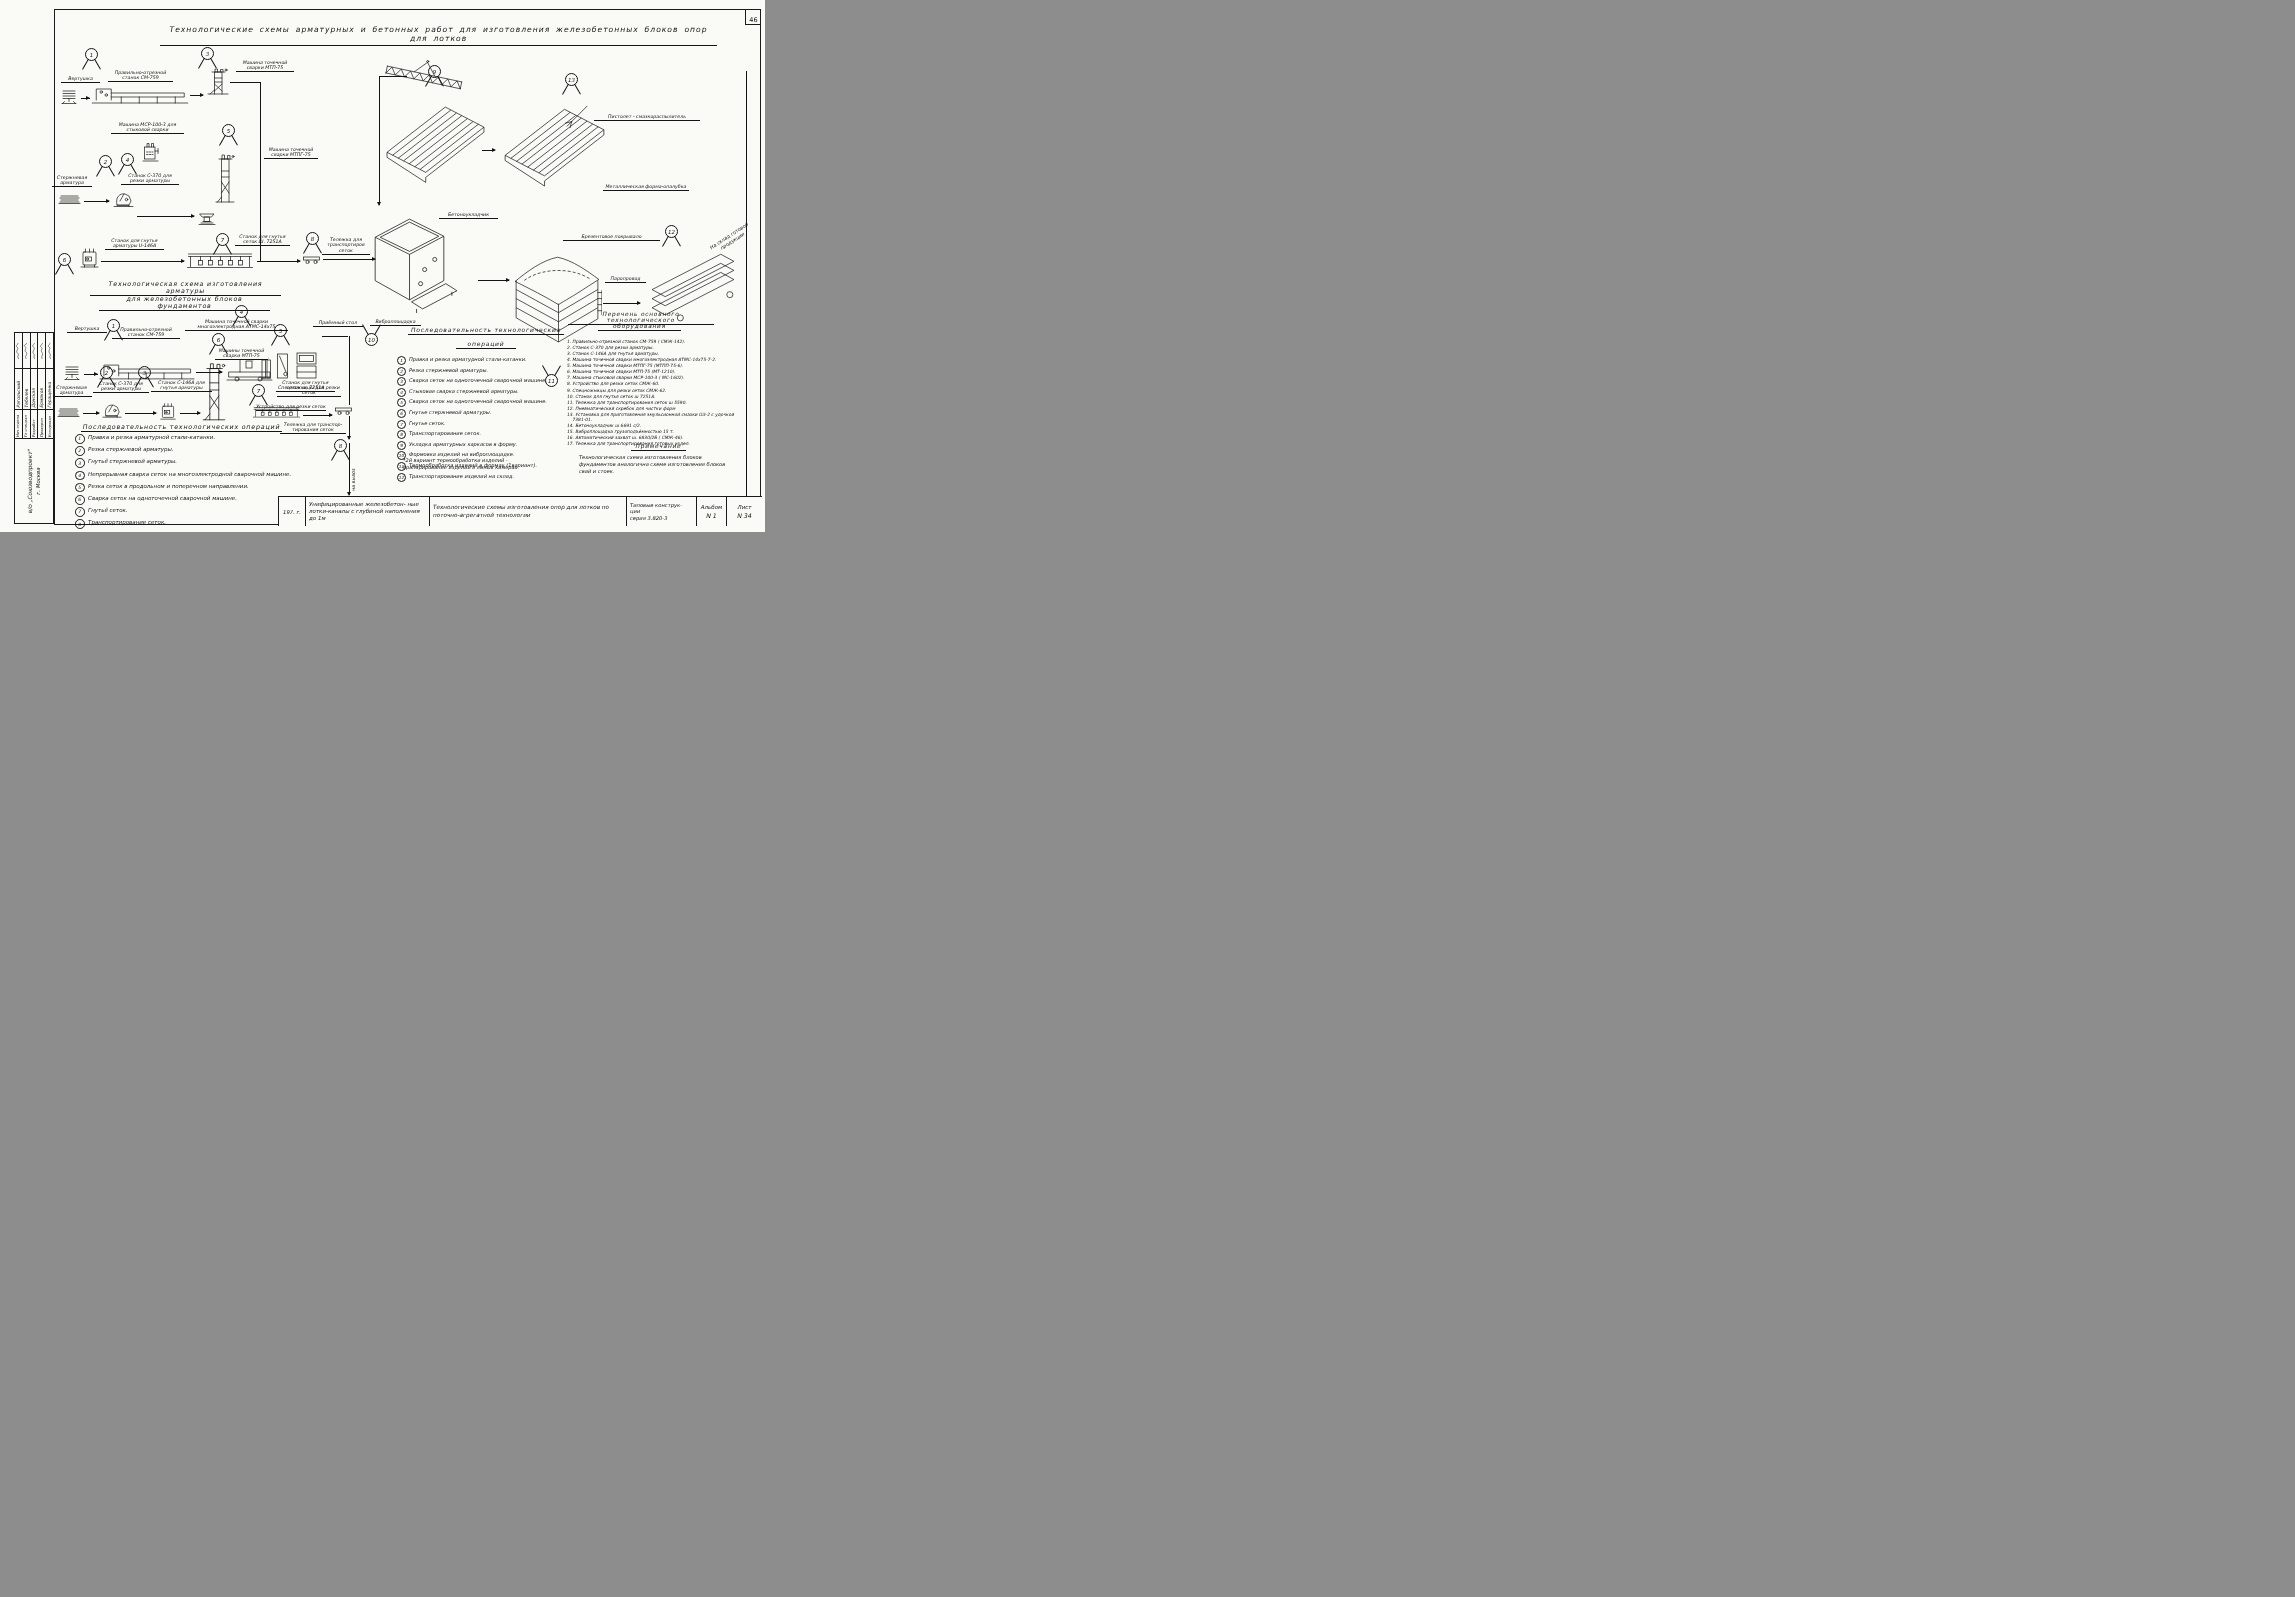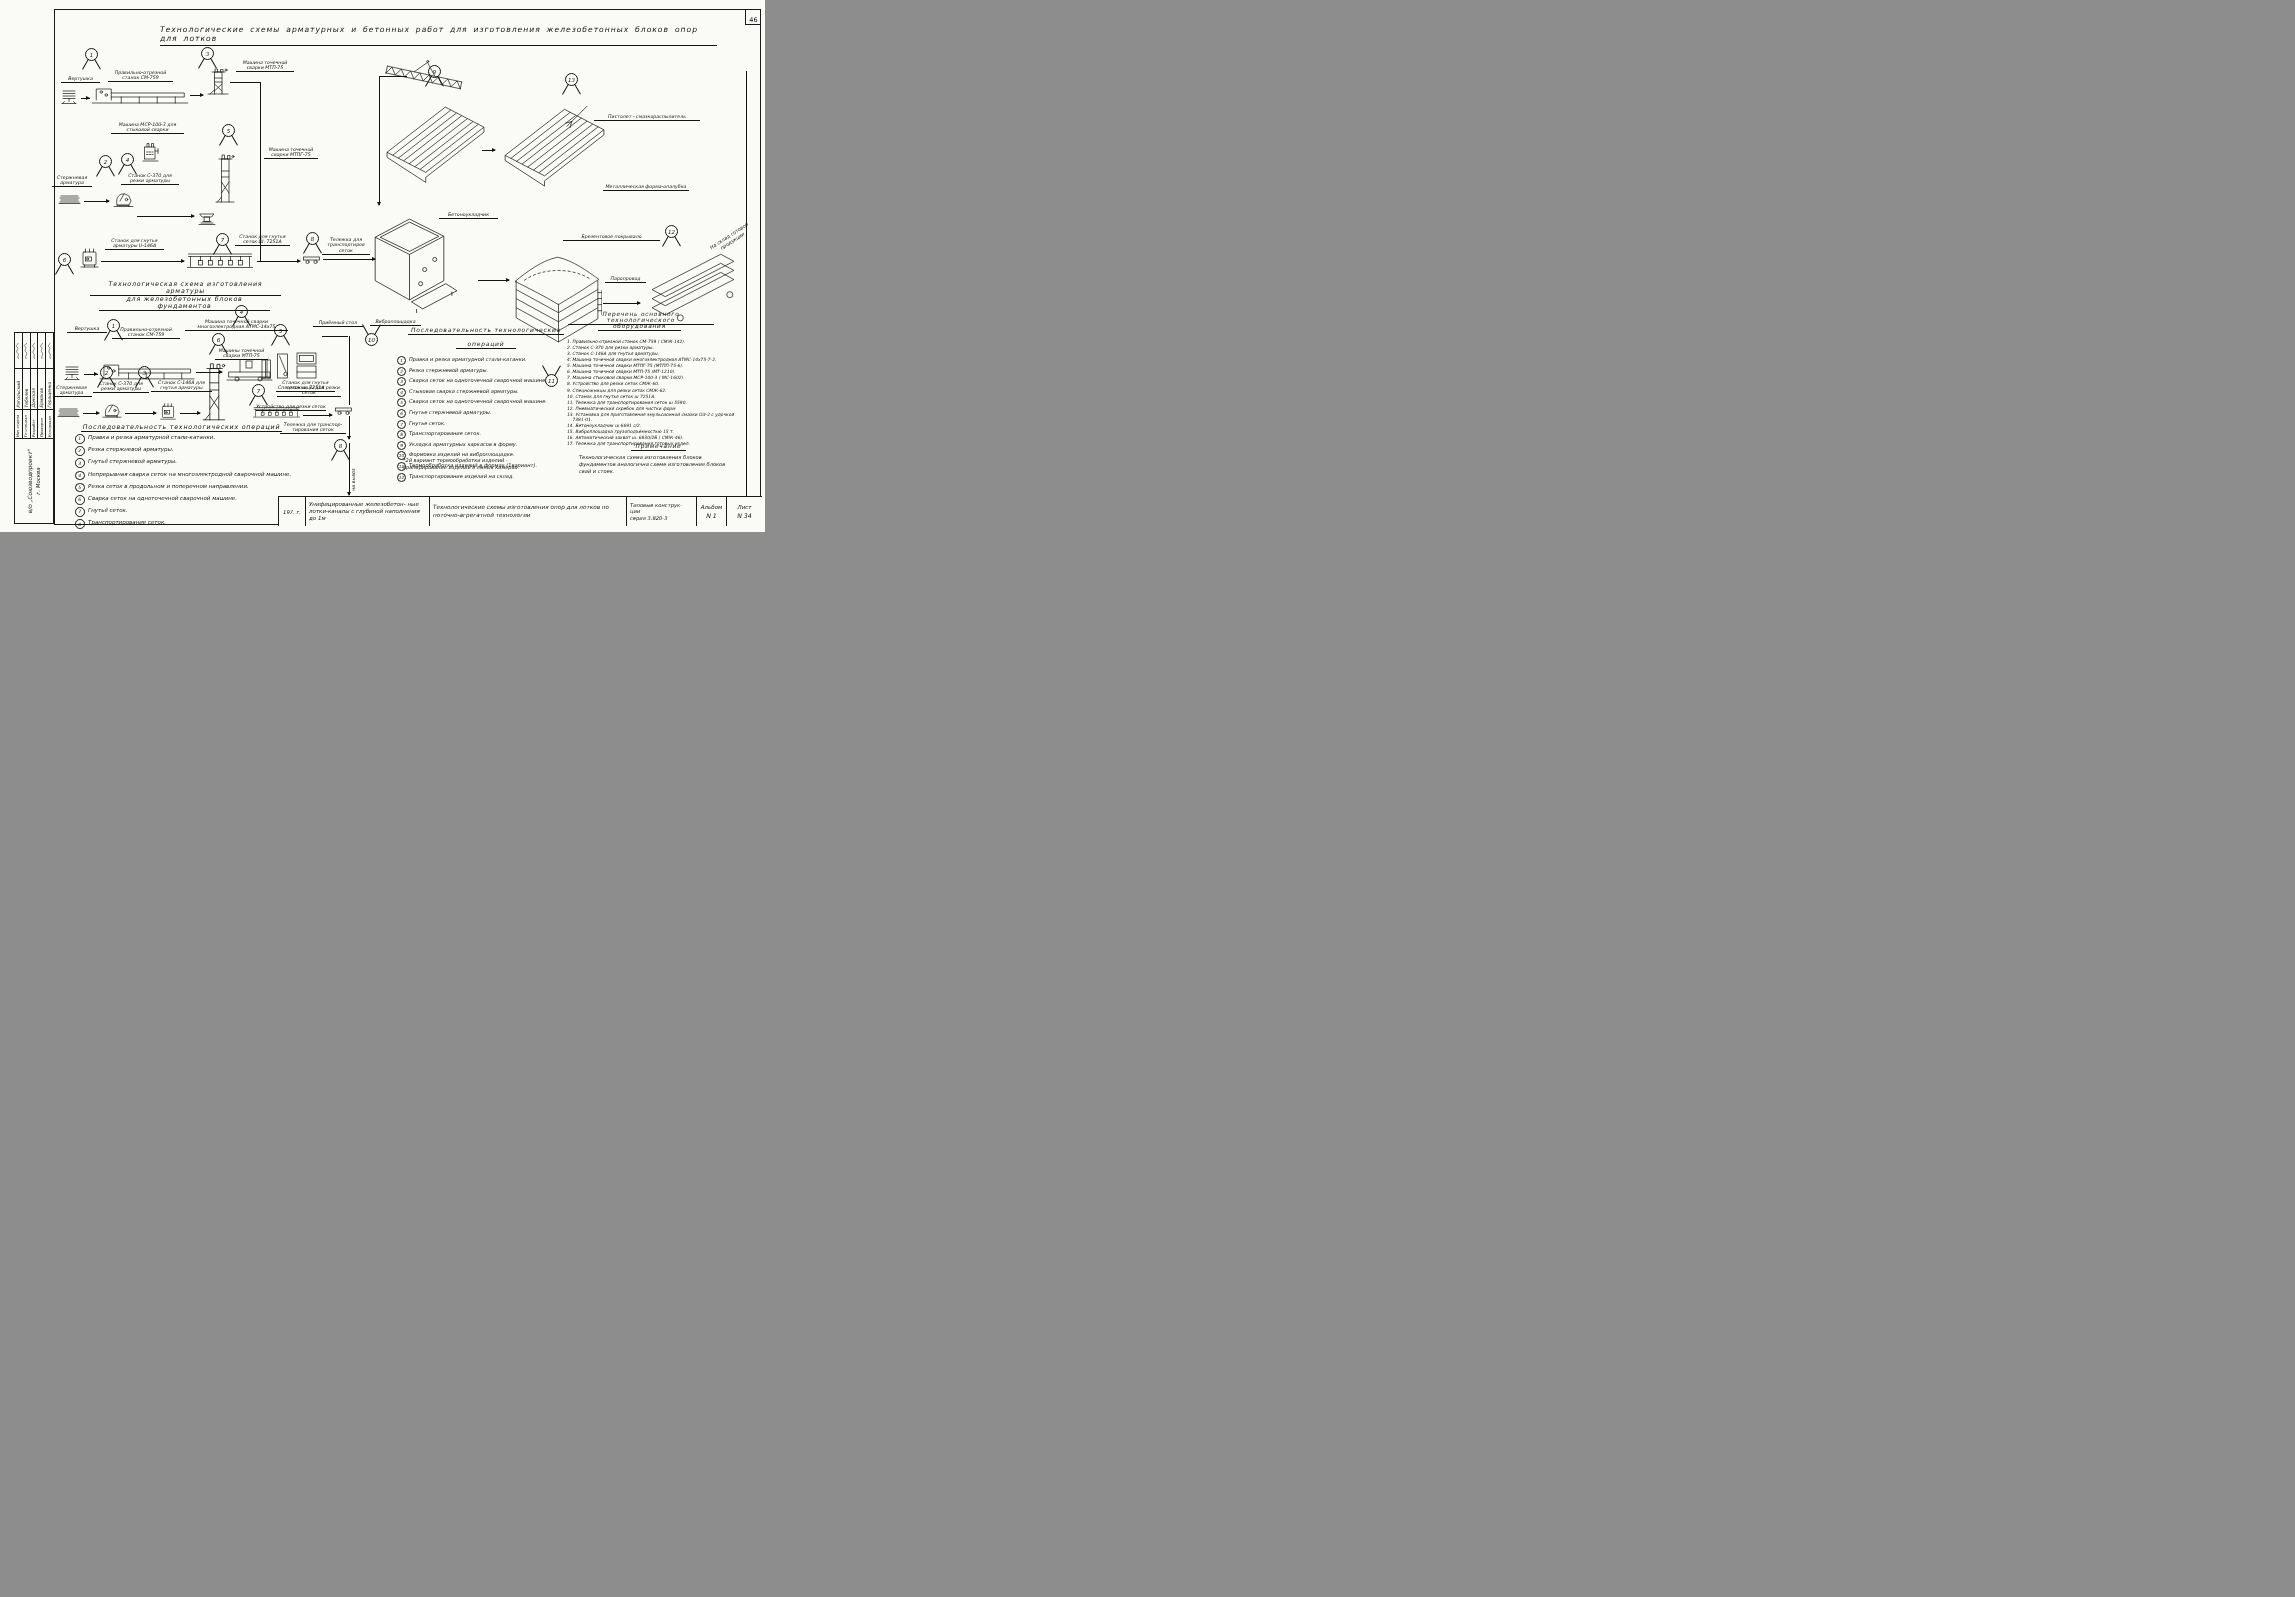--- a/index.html
+++ b/index.html
@@ -1,21 +1,21 @@
 <!DOCTYPE html>
 <html style="font-size:8px"><head>
 <meta charset="utf-8">
 <style>
   html,body{margin:0;padding:0;background:#8d8d8d;}
   .page{position:relative;width:765px;height:532px;background:#fafaf6;font-family:"DejaVu Sans",sans-serif;color:#141414;overflow:hidden;}
   .frame{position:absolute;left:54px;top:9px;width:705px;height:514px;border:1.3px solid #1a1a1a;}
   .pagebox{position:absolute;left:745px;top:10px;width:15px;height:14px;border-left:1px solid #1a1a1a;border-bottom:1px solid #1a1a1a;display:flex;align-items:flex-end;justify-content:center;font-size:6.5px;}
   .lb{position:absolute;font-style:italic;font-size:4.7px;line-height:1.15;text-align:center;color:#141414;}
   .u{border-bottom:0.6px solid #141414;padding-bottom:0.5px;}
-  .h-main{position:absolute;left:160px;top:25px;width:557px;text-align:left;font-size:7.6px;font-style:italic;letter-spacing:1px;word-spacing:2.5px;border-bottom:1px solid #141414;padding-bottom:1.5px;}
+  .h-main{position:absolute;left:160px;top:25px;width:557px;text-align:center;font-size:7.6px;font-style:italic;letter-spacing:1px;word-spacing:2.5px;border-bottom:1px solid #141414;padding-bottom:1.5px;}
   .h-sec{position:absolute;font-size:6.3px;font-style:italic;text-align:center;letter-spacing:0.8px;border-bottom:0.9px solid #141414;padding-bottom:1px;}
   .circ{position:absolute;width:11px;height:11px;border:0.8px solid #141414;border-radius:50%;display:flex;align-items:center;justify-content:center;font-size:5.5px;font-style:italic;z-index:4;background:transparent;}
   .circ::before,.circ::after{content:"";position:absolute;width:0.6px;height:12px;background:#141414;top:10px;}
   .circ::before{left:2px;transform-origin:center top;transform:rotate(30deg);}
   .circ::after{right:2px;transform-origin:center top;transform:rotate(-30deg);}
   .cup::before{top:auto;bottom:10px;transform-origin:center bottom;transform:rotate(-30deg);}
   .cup::after{top:auto;bottom:10px;transform-origin:center bottom;transform:rotate(30deg);}
   .hln{position:absolute;height:0.8px;background:#141414;}
   .vln{position:absolute;width:0.8px;background:#141414;}
   .ar{position:absolute;height:0.8px;background:#141414;}

